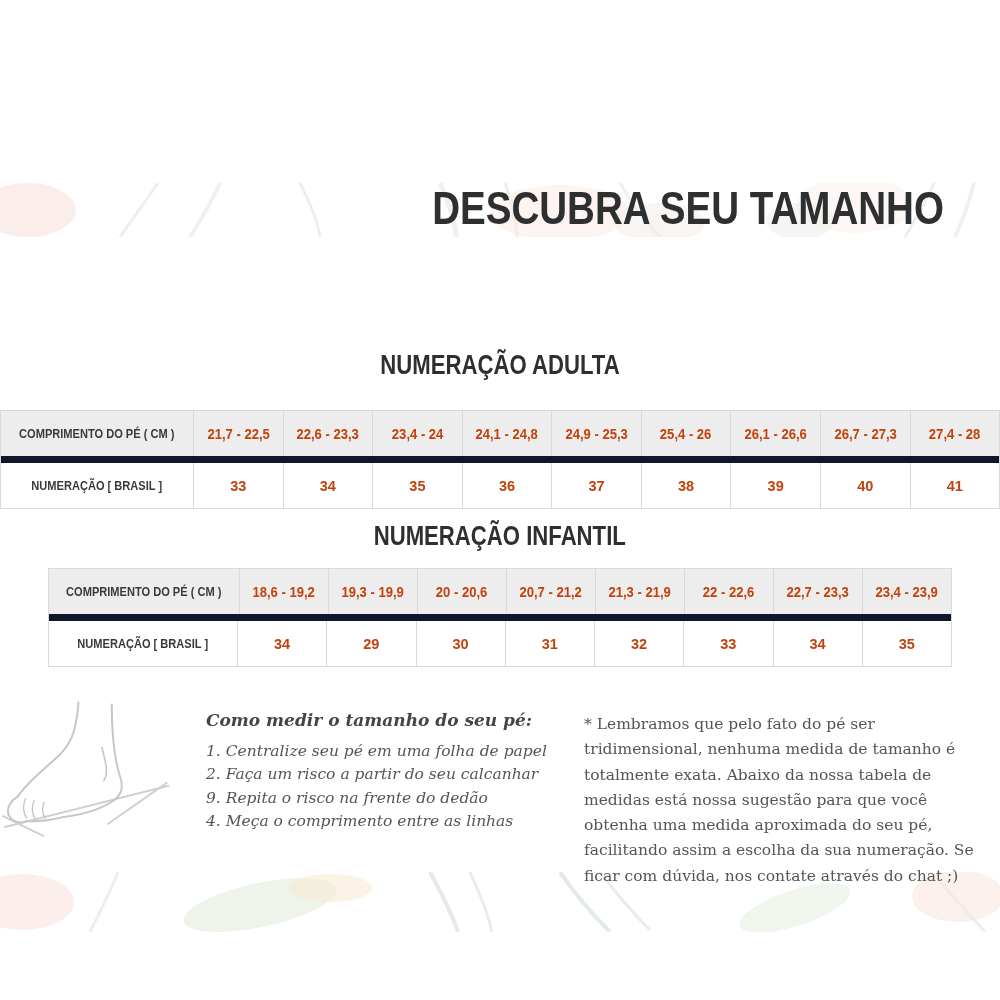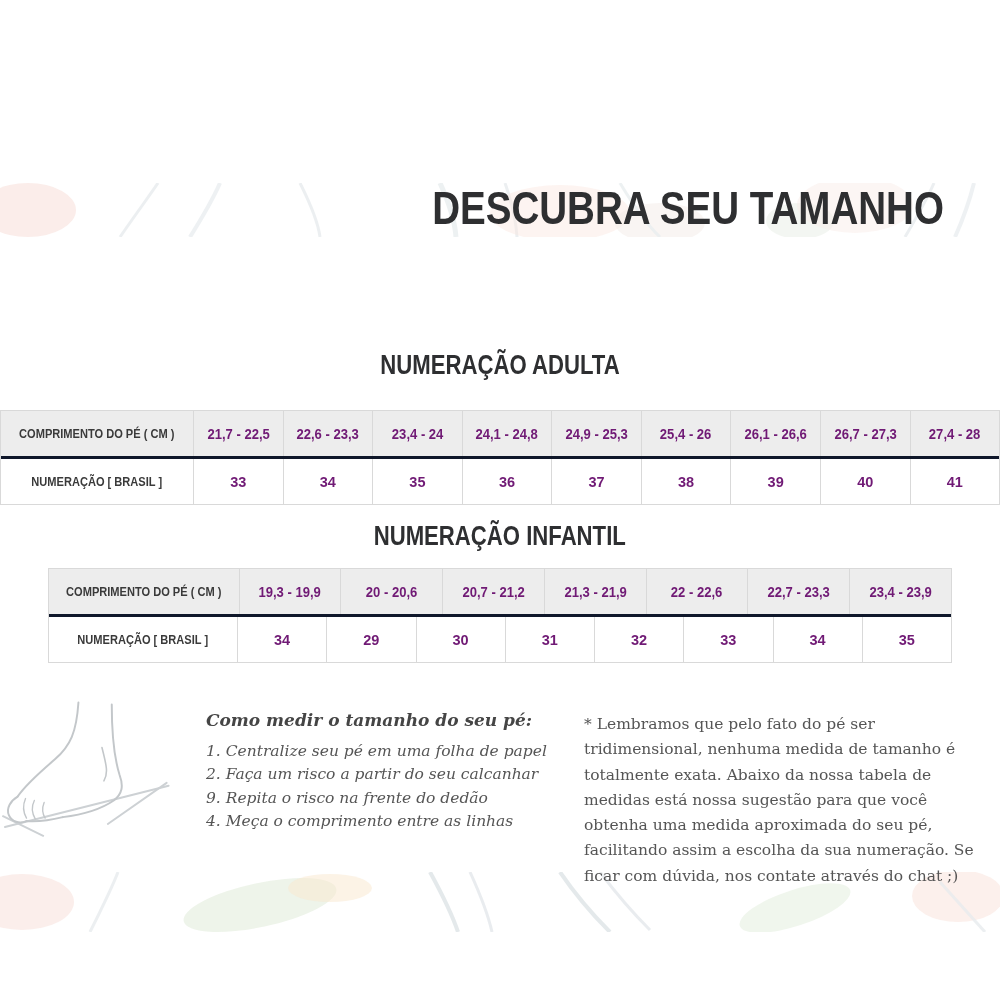--- a/index.html
+++ b/index.html
@@ -26,25 +26,25 @@
   #infant-heading { top:521px; }
 
   .size-table {
     position:absolute; display:flex; flex-direction:column;
     border:1px solid #d9d9d9; box-sizing:border-box; background:#fff;
   }
   #adult-table { top:410px; left:0; width:1000px; }
   #infant-table { top:568px; left:48px; width:904px; }
 
   .trow { display:flex; height:45px; }
-  .trow.thead { background:#ededed; border-bottom:3px solid #0f172a; }
+  .trow.thead { background:#ededed; border-bottom:7px solid #0f172a; }
   .cell {
     flex:1 1 0; display:flex; align-items:center; justify-content:center;
     border-left:1px solid #d9d9d9; box-sizing:border-box;
-    font-size:14.5px; font-weight:700; color:#701a75;
+    font-size:14.5px; font-weight:700; color:#c2410c;
   }
   .cell:first-child { border-left:none; }
   .cell.label { font-size:13.5px; font-weight:700; color:#3a3a3a; }
   #adult-table .cell.label { flex:0 0 192px; }
   #infant-table .cell.label { flex:0 0 188px; }
 
   .foot-art { position:absolute; left:2px; top:696px; width:196px; height:158px; }
 
   .howto {
     position:absolute; left:206px; top:710px; width:380px;
@@ -170,20 +170,23 @@
   </div>
 
   <h2 class="section-heading" id="infant-heading"><span class="cond">NUMERAÇÃO INFANTIL</span></h2>
 
   <div class="size-table" id="infant-table">
     <div class="trow thead">
       <div class="cell label">
           <span class="cond">COMPRIMENTO DO PÉ ( CM )</span>
         </div>
       <div class="cell">
+          <span class="cond-sm">18,6 - 19,2</span>
+        </div>
+      <div class="cell">
           <span class="cond-sm">19,3 - 19,9</span>
         </div>
       <div class="cell">
           <span class="cond-sm">20 - 20,6</span>
         </div>
       <div class="cell">
           <span class="cond-sm">20,7 - 21,2</span>
         </div>
       <div class="cell">
           <span class="cond-sm">21,3 - 21,9</span>

